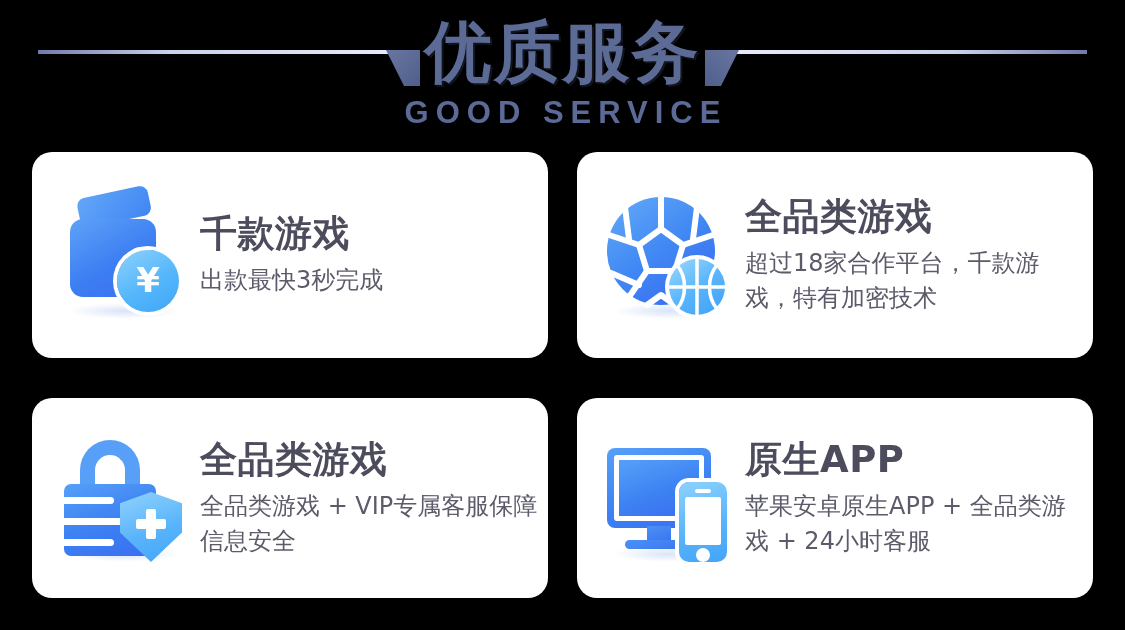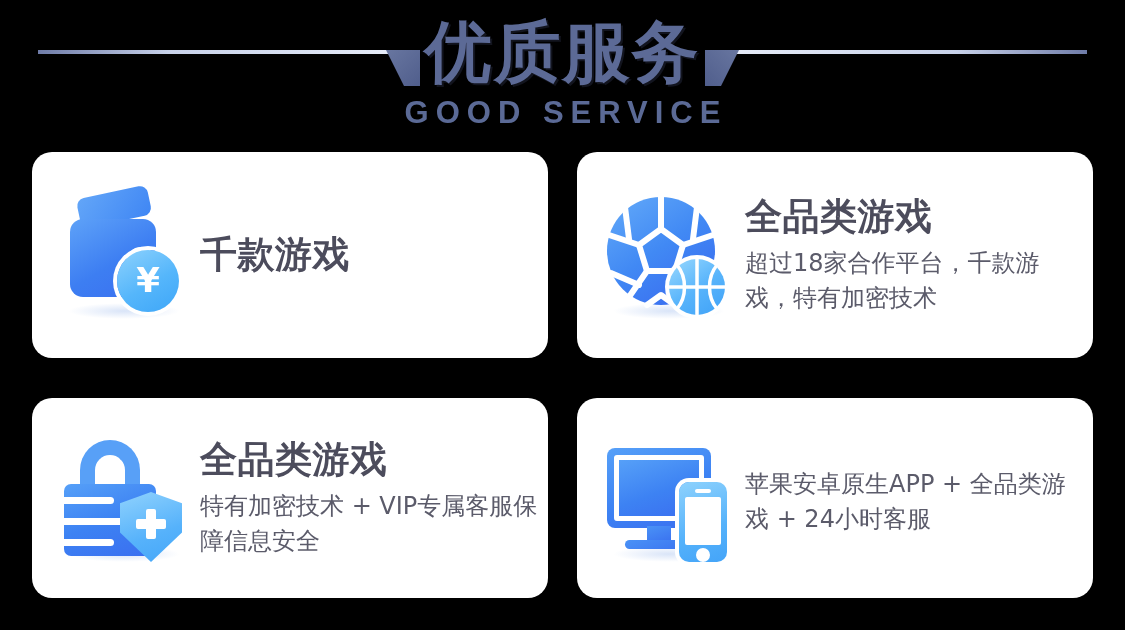--- a/index.html
+++ b/index.html
@@ -379,20 +379,21 @@
       <div class="icon-glow"></div>
       <div class="wallet-flap"></div>
       <div class="wallet-body"></div>
       <div class="wallet-clasp"></div>
       <div class="wallet-coin">
         <span>¥</span>
       </div>
     </div>
     <div class="card-text">
       <div class="card-title">千款游戏</div>
+      <div class="card-desc">出款最快3秒完成</div>
     </div>
   </div>
 
   <div class="card">
     <div class="card-icon">
       <div class="icon-glow"></div>
       <svg class="ball-wrap" viewBox="0 0 132 132">
         <defs>
           <linearGradient id="soccerGrad" x1="0" y1="0" x2="0.7" y2="1">
             <stop offset="0%" stop-color="#64abf9"></stop>
@@ -443,36 +444,37 @@
         <div class="lock-slot s1"></div>
         <div class="lock-slot s2"></div>
         <div class="lock-slot s3"></div>
       </div>
       <div class="lock-shield">
         <div class="shield-plus"></div>
       </div>
     </div>
     <div class="card-text">
       <div class="card-title">全品类游戏</div>
-      <div class="card-desc two-line">特有加密技术 + VIP专属客服保障信息安全</div>
+      <div class="card-desc two-line">全品类游戏 + VIP专属客服保障信息安全</div>
     </div>
   </div>
 
   <div class="card">
     <div class="card-icon">
       <div class="icon-glow"></div>
       <div class="monitor-frame">
         <div class="monitor-screen"></div>
       </div>
       <div class="monitor-neck"></div>
       <div class="monitor-base"></div>
       <div class="phone-body">
         <div class="phone-speaker"></div>
         <div class="phone-screen"></div>
         <div class="phone-home"></div>
       </div>
     </div>
     <div class="card-text">
+      <div class="card-title">原生APP</div>
       <div class="card-desc two-line">苹果安卓原生APP + 全品类游戏 + 24小时客服</div>
     </div>
   </div>
 
 </div>
 
 </body></html>

